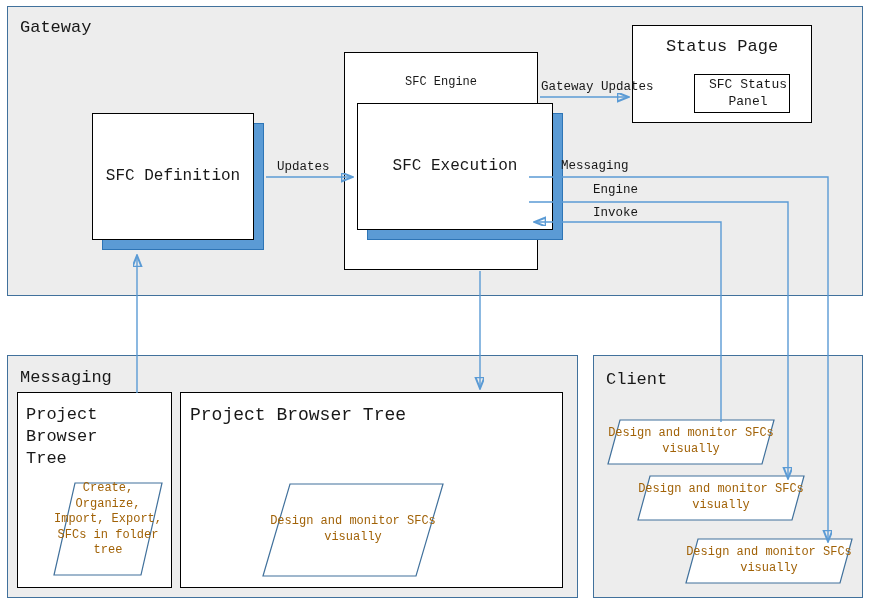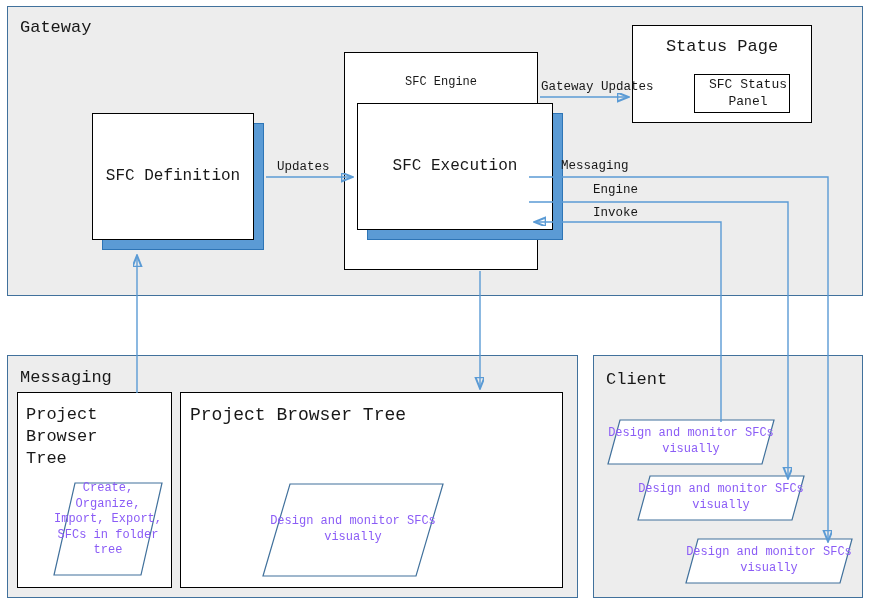--- a/index.html
+++ b/index.html
@@ -98,21 +98,21 @@
   .para svg { position: absolute; left: 0; top: 0; overflow: visible; }
   .para .para-text {
     position: absolute;
     left: 0; top: 0;
     width: 100%; height: 100%;
     display: flex;
     align-items: center;
     justify-content: center;
     text-align: center;
     font-size: 12px;
-    color: #8b5cf6;
+    color: #a16207;
     line-height: 1.3;
     box-sizing: border-box;
     pointer-events: none;
   }
 
   
   #connectors {
     position: absolute;
     left: 0; top: 0;
     width: 871px;

